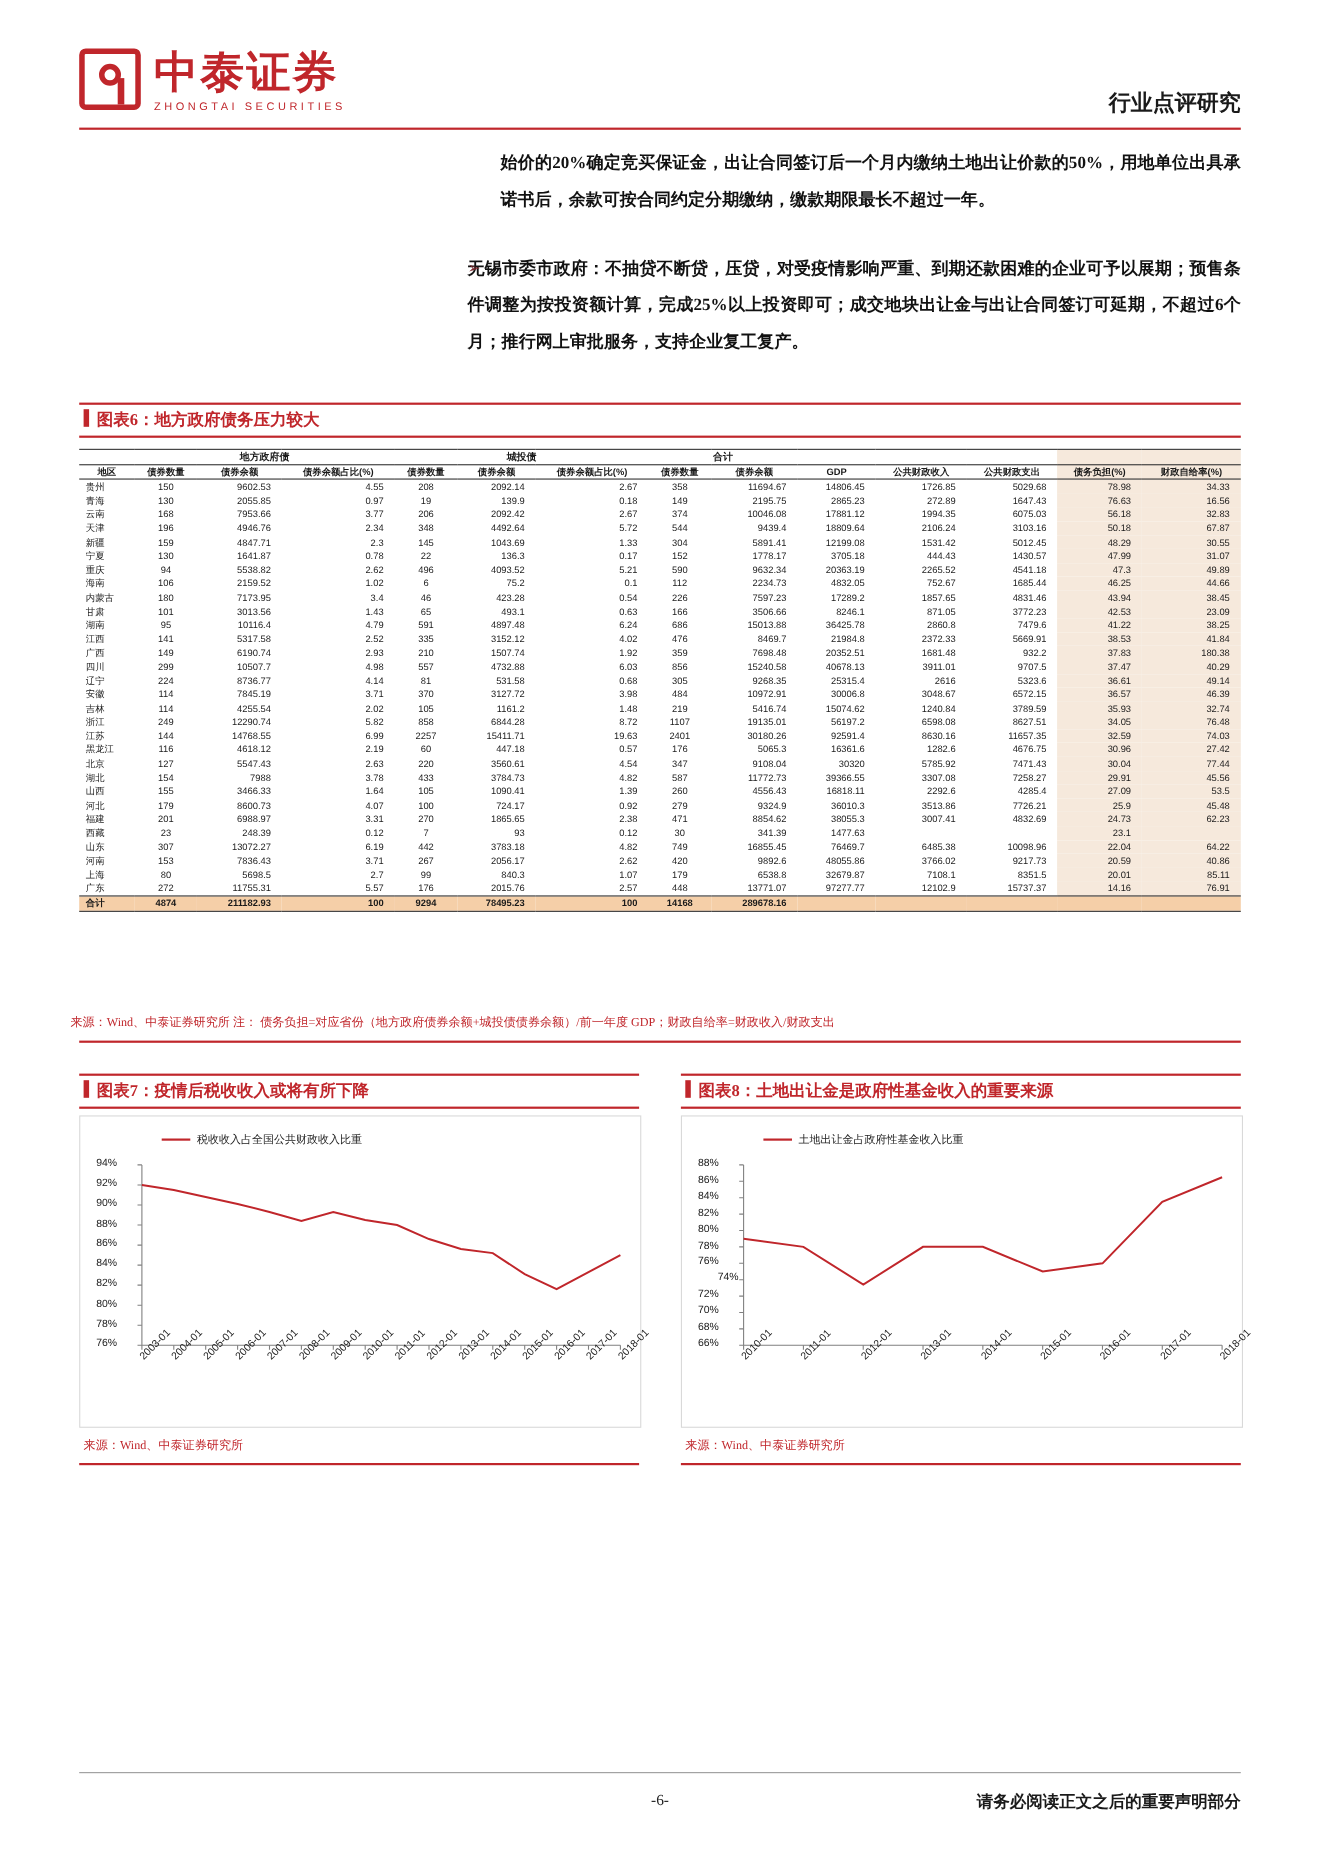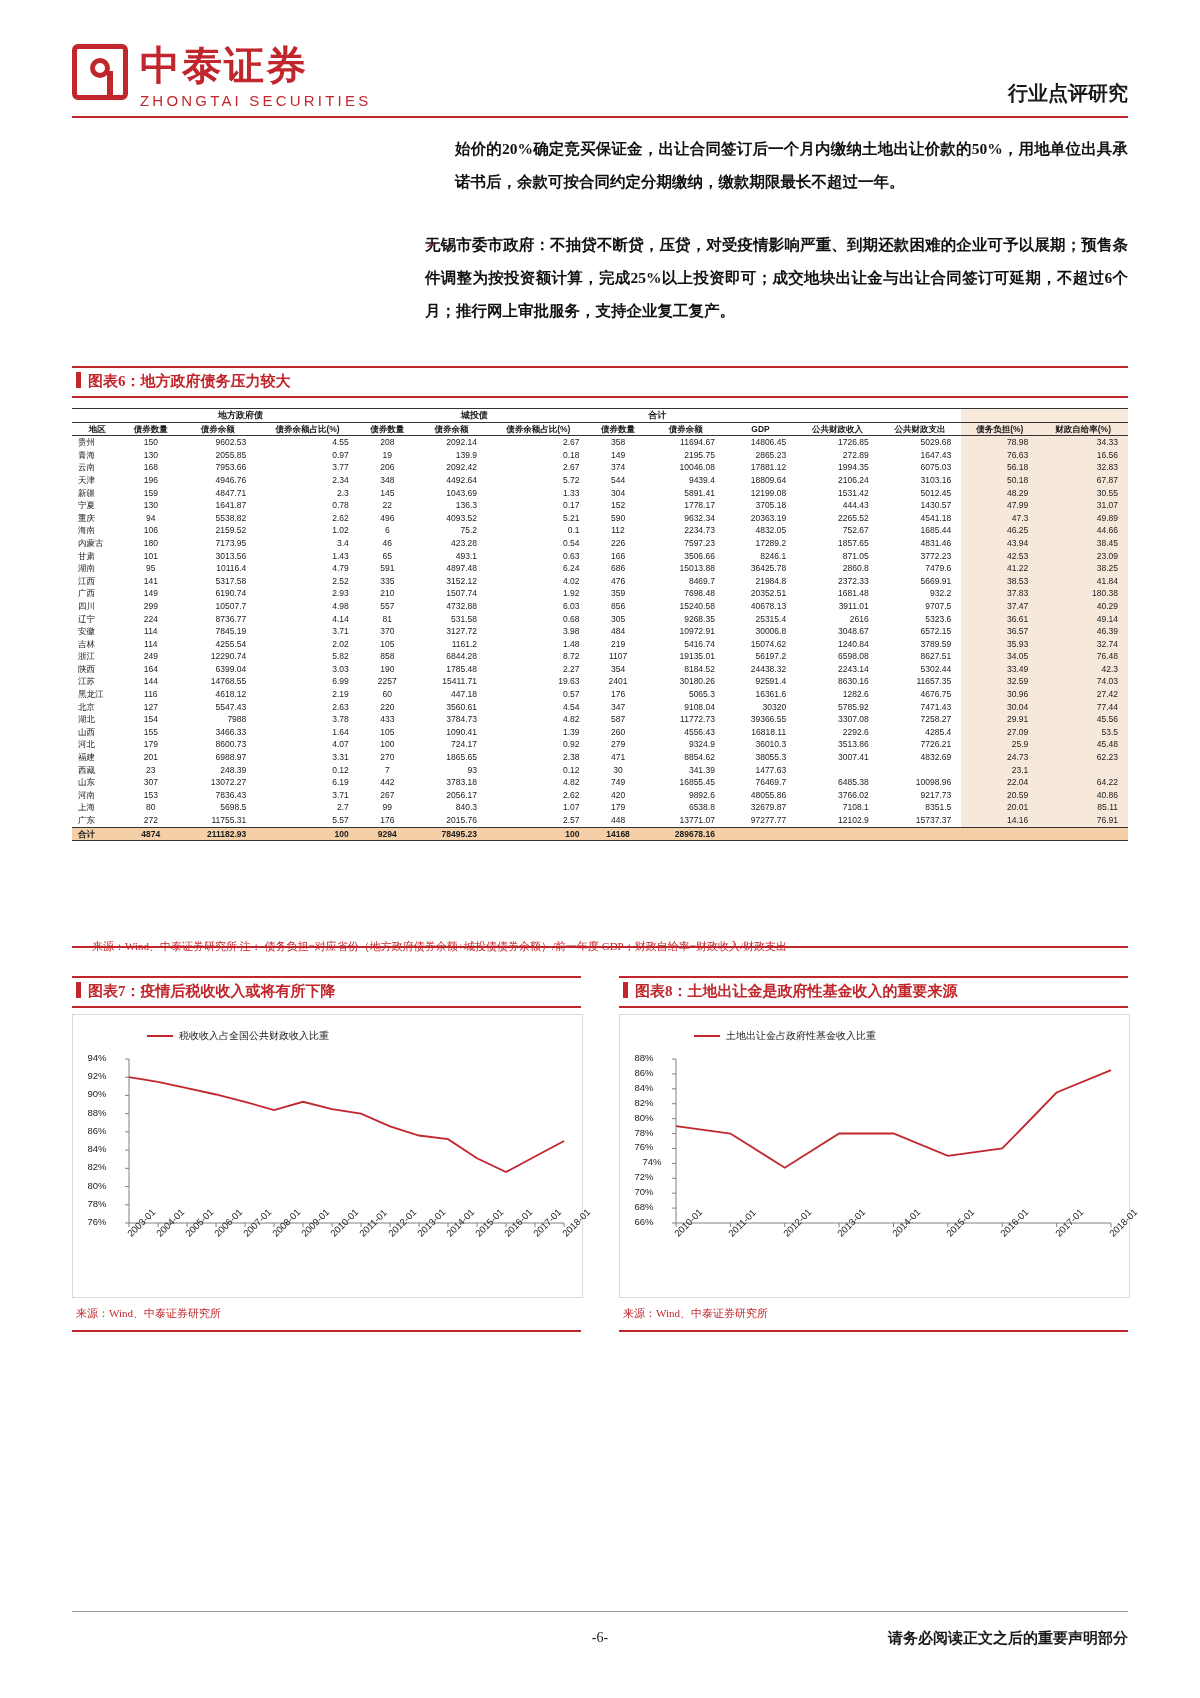--- a/index.html
+++ b/index.html
@@ -6,21 +6,21 @@
   body{width:1200px;height:1698px;background:#ffffff;font-family:"Liberation Serif",serif;position:relative;}
   .page{position:absolute;inset:0;border-radius:14px;}
 
   
   .logo{position:absolute;left:72px;top:44px;display:flex;align-items:flex-start;}
   .logo-mark{width:56px;height:56px;border:5px solid #c0262b;border-radius:6px;position:relative;box-sizing:border-box;}
   .logo-mark:after{content:"";position:absolute;left:13px;top:9px;width:20px;height:20px;border:5px solid #c0262b;border-radius:50%;box-sizing:border-box;}
   .logo-mark:before{content:"";position:absolute;left:30px;top:22px;width:6px;height:24px;background:#c0262b;}
   .logo-text{margin-left:12px;}
   .logo-cn{font-family:"Liberation Serif",serif;font-size:40px;font-weight:bold;color:#c0262b;letter-spacing:2px;line-height:44px;}
-  .logo-en{font-family:"Liberation Sans",sans-serif;font-size:15px;color:#c0262b;letter-spacing:3.2px;margin-top:4px;}
+  .logo-en{font-family:"Liberation Sans",sans-serif;font-size:10px;color:#c0262b;letter-spacing:3.2px;margin-top:4px;}
   .hdr-right{position:absolute;right:72px;top:80px;font-size:20px;font-weight:bold;color:#1a1a1a;font-family:"Liberation Serif",serif;}
   .hdr-rule{position:absolute;left:72px;right:72px;top:116px;border-bottom:2px solid #c0262b;}
 
   
   .para{position:absolute;left:455px;right:72px;top:132px;font-size:15.5px;line-height:33px;color:#111;font-weight:bold;text-align:justify;}
   .bullet{position:absolute;left:425px;right:72px;top:228px;font-size:15.5px;line-height:33px;color:#111;text-align:justify;}
   .bullet .arrow{position:absolute;left:0;top:0;color:#7b2a2f;font-size:14px;}
   .bullet .btxt{display:block;font-weight:bold;}
 
   
@@ -392,36 +392,20 @@
             <td class="r">8.72</td>
             <td class="c">1107</td>
             <td class="r">19135.01</td>
             <td class="r">56197.2</td>
             <td class="r">6598.08</td>
             <td class="r">8627.51</td>
             <td class="r hl">34.05</td>
             <td class="r hl">76.48</td>
           </tr>
           <tr>
-            <td class="l">陕西</td>
-            <td class="c">164</td>
-            <td class="r">6399.04</td>
-            <td class="r">3.03</td>
-            <td class="c">190</td>
-            <td class="r">1785.48</td>
-            <td class="r">2.27</td>
-            <td class="c">354</td>
-            <td class="r">8184.52</td>
-            <td class="r">24438.32</td>
-            <td class="r">2243.14</td>
-            <td class="r">5302.44</td>
-            <td class="r hl">33.49</td>
-            <td class="r hl">42.3</td>
-          </tr>
-          <tr>
             <td class="l">江苏</td>
             <td class="c">144</td>
             <td class="r">14768.55</td>
             <td class="r">6.99</td>
             <td class="c">2257</td>
             <td class="r">15411.71</td>
             <td class="r">19.63</td>
             <td class="c">2401</td>
             <td class="r">30180.26</td>
             <td class="r">92591.4</td>
@@ -619,21 +603,21 @@
             <td class="r"></td>
             <td class="r"></td>
             <td class="r"></td>
             <td class="r"></td>
             <td class="r"></td>
           </tr>
         </tbody>
     </table>
   </div>
 
-  <div class="src" style="left:92px;top:922px;margin-top:17px;">来源：Wind、中泰证券研究所  注：  债务负担=对应省份（地方政府债券余额+城投债债券余额）/前一年度 GDP；财政自给率=财政收入/财政支出</div>
+  <div class="src" style="left:64px;top:922px;">来源：Wind、中泰证券研究所  注：  债务负担=对应省份（地方政府债券余额+城投债债券余额）/前一年度 GDP；财政自给率=财政收入/财政支出</div>
   <div class="caprule" style="left:72px;width:1056px;top:946px;"></div>
 
   <div class="caprule" style="left:72px;width:509px;top:976px;"></div>
   <div class="cap" style="left:76px;top:982px;"><span class="bar"></span><span>图表7：疫情后税收收入或将有所下降</span></div>
   <div class="caprule" style="left:72px;width:509px;top:1006px;"></div>
 
   <div class="chartbox" id="chart7" style="left:72px;top:1014px;width:509px;height:282px;">
     <div class="chart-inner" id="chart7-inner">
         <div class="axis-lbl" style="left: 0px; width: 48px; top: 201px;">76%</div>
         <div class="axis-lbl" style="left: 0px; width: 48px; top: 182.778px;">78%</div>
@@ -703,21 +687,21 @@
   <div class="caprule" style="left:619px;width:509px;top:976px;"></div>
   <div class="cap" style="left:623px;top:982px;"><span class="bar"></span><span>图表8：土地出让金是政府性基金收入的重要来源</span></div>
   <div class="caprule" style="left:619px;width:509px;top:1006px;"></div>
 
   <div class="chartbox" id="chart8" style="left:619px;top:1014px;width:509px;height:282px;">
     <div class="chart-inner" id="chart8-inner">
         <div class="axis-lbl" style="left: 0px; width: 48px; top: 201px;">66%</div>
         <div class="axis-lbl" style="left: 0px; width: 48px; top: 186.091px;">68%</div>
         <div class="axis-lbl" style="left: 0px; width: 48px; top: 171.182px;">70%</div>
         <div class="axis-lbl" style="left: 0px; width: 48px; top: 156.273px;">72%</div>
-        <div class="axis-lbl" style="left: 8px; width: 48px; top: 141.364px;">74%</div>
+        <div class="axis-lbl" style="left: 18px; width: 48px; top: 141.364px;">74%</div>
         <div class="axis-lbl" style="left: 0px; width: 48px; top: 126.455px;">76%</div>
         <div class="axis-lbl" style="left: 0px; width: 48px; top: 111.545px;">78%</div>
         <div class="axis-lbl" style="left: 0px; width: 48px; top: 96.6364px;">80%</div>
         <div class="axis-lbl" style="left: 0px; width: 48px; top: 81.7273px;">82%</div>
         <div class="axis-lbl" style="left: 0px; width: 48px; top: 66.8182px;">84%</div>
         <div class="axis-lbl" style="left: 0px; width: 48px; top: 51.9091px;">86%</div>
         <div class="axis-lbl" style="left: 0px; width: 48px; top: 37px;">88%</div>
         <svg width="509" height="282" style="position: absolute; left: 0px; top: 0px;">
           <path d="M56,44 L56,208 L491,208" stroke="#808080" fill="none" stroke-width="1"></path>
           <line x1="56" y1="208" x2="56" y2="212" stroke="#808080" stroke-width="1"></line>

